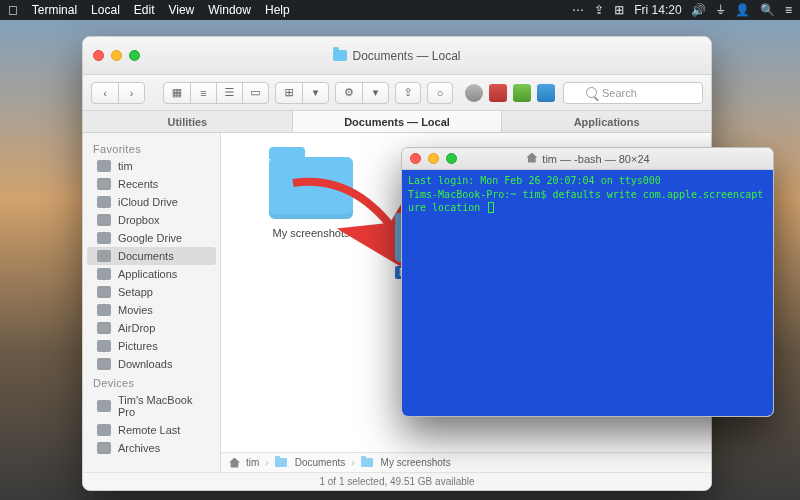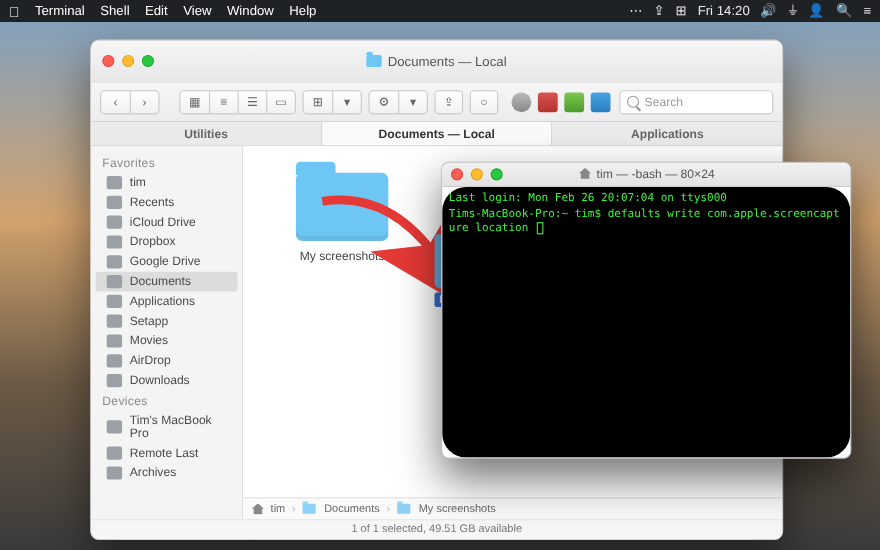--- a/index.html
+++ b/index.html
@@ -24,21 +24,21 @@
   .finder-title { position:absolute; left:0; right:0; text-align:center; font-size:12px; color:#555; display:flex; align-items:center; justify-content:center; gap:5px; pointer-events:none;}
   .finder-title .fld { width:14px; height:11px; background:#6ec6f5; border-radius:2px 2px 2px 2px; position:relative; display:inline-block;}
   .finder-title .fld:before{content:"";position:absolute;top:-3px;left:0;width:6px;height:3px;background:#6ec6f5;border-radius:2px 2px 0 0;}
 
   .toolbar { height:36px; border-bottom:1px solid #d4d4d4; background:linear-gradient(#f6f6f6,#ececec); display:flex; align-items:center; padding:0 8px; gap:6px; }
   .tbtn { height:22px; min-width:26px; border:1px solid #c9c9c9; border-radius:4px; background:linear-gradient(#ffffff,#f1f1f1); display:flex; align-items:center; justify-content:center; color:#666; font-size:11px;}
   .tbtn.split { display:flex; padding:0;}
   .tbtn.split span{width:26px;height:100%;display:flex;align-items:center;justify-content:center;}
   .tbtn.split span+span{border-left:1px solid #c9c9c9;}
   .tspace{flex:0 0 6px;}
-  .searchbox{ margin-left:auto; height:22px; width:140px; border:1px solid #c9c9c9; border-radius:4px; background:#fff; display:flex; align-items:center; padding:0 6px; color:#999; gap:5px;}
+  .searchbox{ margin-left:auto; height:22px; width:140px; border:1px solid #c9c9c9; border-radius:4px; background:#fff; display:flex; align-items:center; padding:0 22px; color:#999; gap:5px;}
   .sicon{width:11px;height:11px;border:1.5px solid #999;border-radius:50%;position:relative;}
   .sicon:after{content:"";position:absolute;width:5px;height:1.5px;background:#999;transform:rotate(45deg);bottom:-2px;right:-3px;}
   .tool-icons{display:flex;gap:6px;margin-left:6px;}
   .tool-icons .ic{width:18px;height:18px;border-radius:3px;}
   .ic.blue{background:linear-gradient(#4aa3e0,#2a7ec0);}
   .ic.red{background:linear-gradient(#d9534f,#b23430);}
   .ic.grn{background:linear-gradient(#7ec850,#4c9b2d);}
   .ic.gry{background:linear-gradient(#bbb,#888);border-radius:50%;}
 
   .tabbar { height:22px; display:flex; border-bottom:1px solid #d4d4d4; background:#eaeaea;font-weight:bold; }
@@ -69,31 +69,31 @@
   .drag .df:before{content:"";position:absolute;top:-7px;left:0;width:24px;height:9px;background:#5ab8eb;border-radius:3px 3px 0 0;}
   .drag .lbl{background:#2f6fd1;color:#fff;padding:1px 4px;border-radius:2px;font-size:10px;display:inline-block;margin-top:4px;}
 
   
   .arrow{position:absolute;left:278px;top:168px;z-index:4;pointer-events:none;}
 
   
   .term{position:absolute;left:401px;top:147px;width:373px;height:270px;background:#fff;border-radius:7px;box-shadow:0 18px 40px rgba(0,0,0,0.55);overflow:hidden;border:1px solid #bcbcbc;z-index:6;}
   .term-titlebar{height:22px;background:linear-gradient(#f1f1f1,#e2e2e2);border-bottom:1px solid #ccc;display:flex;align-items:center;padding:0 8px;position:relative;}
   .term-title{position:absolute;left:1px;right:0;text-align:right;font-size:11px;color:#555;display:flex;justify-content:center;gap:5px;pointer-events:none;}
-  .term-body{position:absolute;top:22px;left:0;right:0;bottom:0;background:#000000;color:#3df23d;font-family:Menlo,Consolas,monospace;font-size:10px;padding:4px 6px;line-height:1.35;white-space:pre-wrap;word-break:break-all;border-radius:22px;}
+  .term-body{position:absolute;top:22px;left:0;right:0;bottom:0;background:#1d4ed8;color:#3df23d;font-family:Menlo,Consolas,monospace;font-size:10px;padding:4px 6px;line-height:1.35;white-space:pre-wrap;word-break:break-all;}
   .term-body .cursor{display:inline-block;width:6px;height:11px;border:1px solid #3df23d;vertical-align:text-bottom;margin-left:2px;}
   .home-ico{display:inline-block;width:11px;height:10px;background:#888;clip-path:polygon(50% 0,100% 50%,85% 50%,85% 100%,15% 100%,15% 50%,0 50%);}
 </style>
 </head>
 <body>
 
 <div class="menubar">
   <span class="apple"></span>
   <span class="item">Terminal</span>
-  <span class="item">Shell</span>
+  <span class="item">Local</span>
   <span class="item">Edit</span>
   <span class="item">View</span>
   <span class="item">Window</span>
   <span class="item">Help</span>
   <div class="right">
     <span>⋯</span>
     <span>⇪</span>
     <span>⊞</span>
     <span>Fri 14:20</span>
     <span>🔊</span>
@@ -195,20 +195,24 @@
       <div class="sb-item">
           <span class="sb-ico"></span>
           <span>Movies</span>
         </div>
       <div class="sb-item">
           <span class="sb-ico"></span>
           <span>AirDrop</span>
         </div>
       <div class="sb-item">
           <span class="sb-ico"></span>
+          <span>Pictures</span>
+        </div>
+      <div class="sb-item">
+          <span class="sb-ico"></span>
           <span>Downloads</span>
         </div>
       <div class="sb-head">Devices</div>
       <div class="sb-item">
           <span class="sb-ico"></span>
           <span>Tim's MacBook Pro</span>
         </div>
       <div class="sb-item">
           <span class="sb-ico"></span>
           <span>Remote Last</span>

